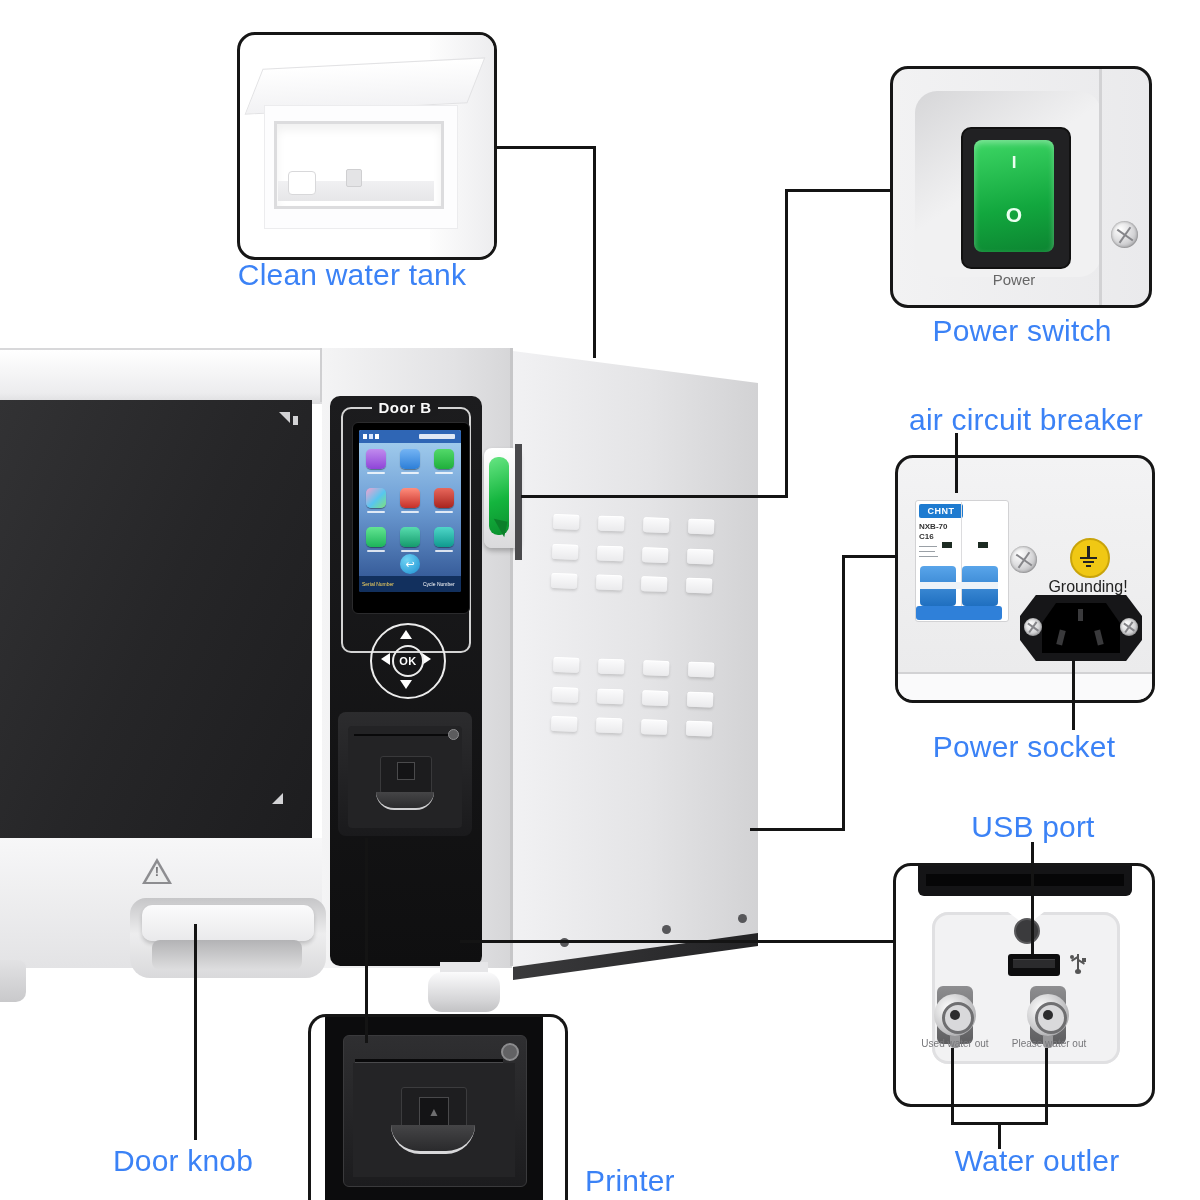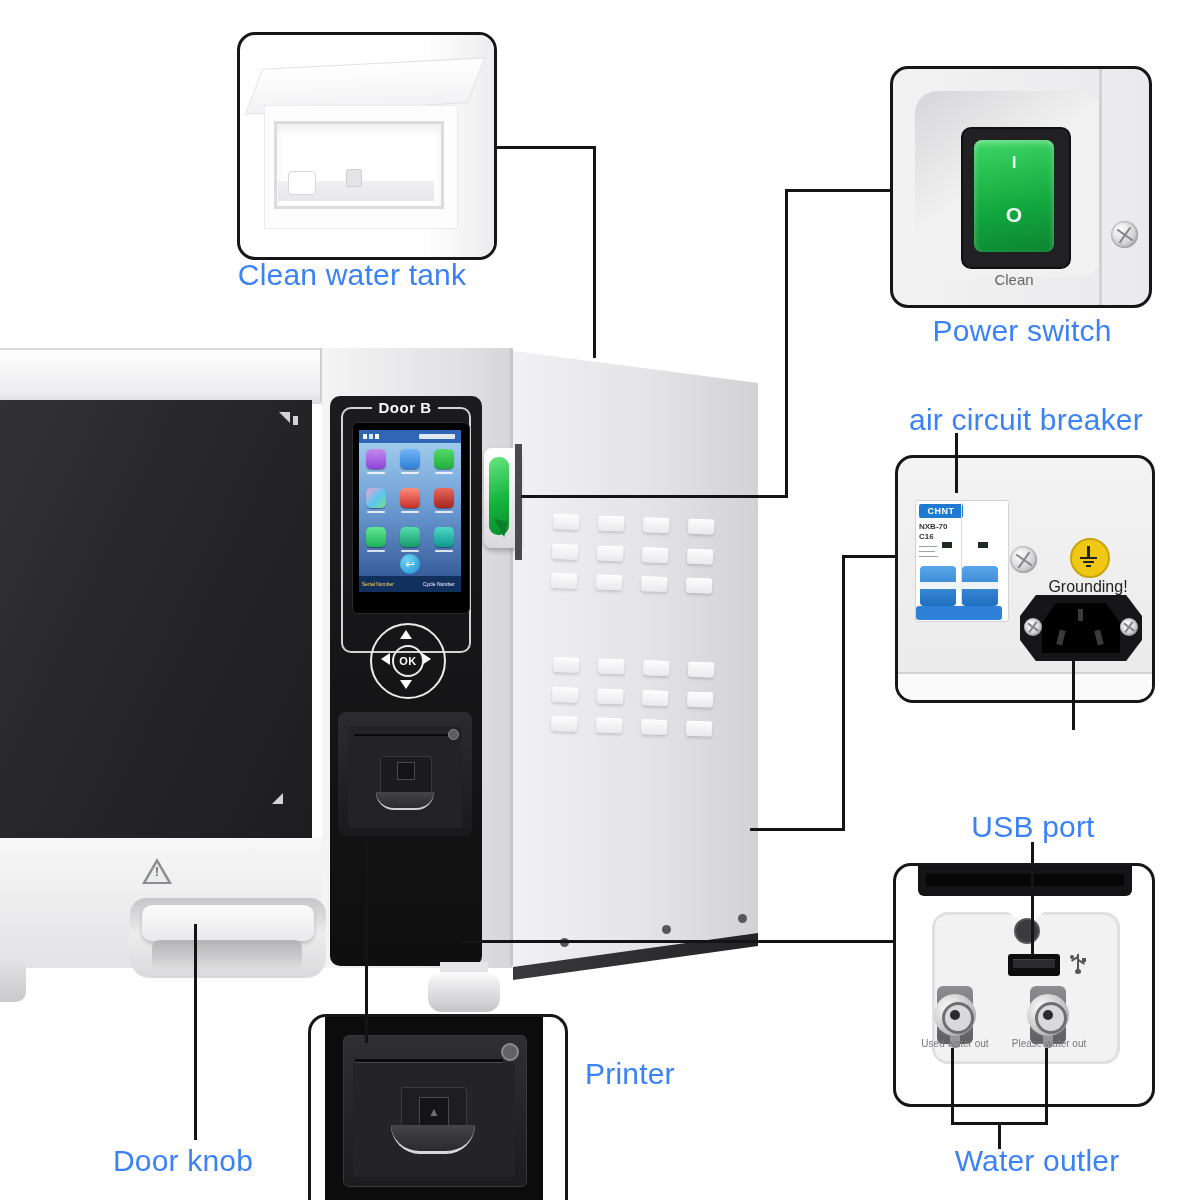--- a/index.html
+++ b/index.html
@@ -207,21 +207,21 @@
   <div class="label" style="left:352px;top:258px;">Clean water tank</div>
 
   <div class="box" style="left:890px;top:66px;width:256px;height:236px;background:linear-gradient(90deg,#f2f2f3,#eaeaec);">
     <div class="abs" style="left:22px;top:22px;width:186px;height:186px;border-radius:22px;
                 background:linear-gradient(145deg,#d6d6d8,#f1f1f2 45%);"></div>
     <div class="abs" style="left:68px;top:58px;width:106px;height:138px;background:#212123;border-radius:10px;border:2px solid #111;"></div>
     <div class="abs" style="left:81px;top:71px;width:80px;height:112px;border-radius:8px;
                 background:linear-gradient(170deg,#3ed765,#12a73e 60%,#0c8431);box-shadow:inset 0 3px 6px rgba(255,255,255,.35);"></div>
     <div class="abs" style="left:114px;top:84px;width:14px;text-align:center;color:#eafff0;font-size:17px;font-weight:bold;">I</div>
     <div class="abs" style="left:110px;top:134px;width:22px;text-align:center;color:#eafff0;font-size:21px;font-weight:bold;">O</div>
-    <div class="abs" style="left:68px;top:202px;width:106px;text-align:center;font-size:15px;color:#666;">Clean</div>
+    <div class="abs" style="left:68px;top:202px;width:106px;text-align:center;font-size:15px;color:#666;">Power</div>
     <div class="abs" style="left:206px;top:0;width:3px;height:236px;background:#d2d2d4;"></div>
     <div class="screw" style="left:218px;top:152px;width:27px;height:27px;"></div>
   </div>
   <div class="label" style="left:1026px;top:403px;">air circuit breaker</div>
 
   <div class="label" style="left:1022px;top:314px;">Power switch</div>
   <div class="box" style="left:895px;top:455px;width:254px;height:242px;background:linear-gradient(180deg,#f3f3f4,#eaeaeb);">
     <div class="abs" style="left:0;top:214px;width:254px;height:28px;background:#fafafb;border-top:2px solid #d2d2d4;"></div>
 
     <div class="abs" style="left:17px;top:42px;width:92px;height:120px;background:#fff;border:1px solid #d2d2d4;border-radius:3px;"></div>
@@ -251,20 +251,21 @@
     <div class="abs" style="left:122px;top:137px;width:122px;height:66px;background:#161618;
                 clip-path:polygon(13% 0,87% 0,100% 32%,100% 68%,87% 100%,13% 100%,0 68%,0 32%);"></div>
     <div class="abs" style="left:144px;top:145px;width:78px;height:50px;background:#000;
                 clip-path:polygon(18% 0,82% 0,100% 40%,100% 100%,0 100%,0 40%);"></div>
     <div class="abs" style="left:180px;top:151px;width:5px;height:12px;background:#3a3a3c;"></div>
     <div class="abs" style="left:160px;top:172px;width:6px;height:15px;background:#3a3a3c;transform:rotate(14deg);"></div>
     <div class="abs" style="left:198px;top:172px;width:6px;height:15px;background:#3a3a3c;transform:rotate(-14deg);"></div>
     <div class="screw" style="left:126px;top:160px;width:18px;height:18px;"></div>
     <div class="screw" style="left:222px;top:160px;width:18px;height:18px;"></div>
   </div>
+  <div class="label" style="left:1024px;top:730px;">Power socket</div>
 
   <div class="label" style="left:1033px;top:810px;">USB port</div>
   <div class="box" style="left:893px;top:863px;width:256px;height:238px;">
     <div class="abs" style="left:22px;top:0;width:214px;height:30px;background:#141416;border-radius:0 0 6px 6px;"></div>
     <div class="abs" style="left:30px;top:8px;width:198px;height:12px;background:#060607;"></div>
     <div class="abs" style="left:36px;top:46px;width:188px;height:152px;border-radius:16px;background:#f2f2f3;
                 box-shadow:inset 0 0 0 3px #e0e0e2;"></div>
     <div class="tri" style="left:112px;top:46px;border-left:18px solid transparent;border-right:18px solid transparent;border-top:14px solid #ffffff;"></div>
     <div class="abs" style="left:118px;top:52px;width:22px;height:22px;border-radius:50%;background:#3b3b3d;border:2px solid #59595b;"></div>
     <div class="abs" style="left:112px;top:88px;width:52px;height:22px;background:#0d0d0e;border-radius:3px;"></div>
@@ -303,17 +304,17 @@
                 background:linear-gradient(180deg,#2f2f31,#1c1c1e);"></div>
     <div class="abs" style="left:190px;top:26px;width:14px;height:14px;border-radius:50%;background:#626264;border:2px solid #8c8c8e;"></div>
     <div class="abs" style="left:44px;top:42px;width:148px;height:3px;background:#09090a;border-bottom:1px solid #4a4a4c;"></div>
     <div class="abs" style="left:42px;top:46px;width:162px;height:114px;background:#242426;"></div>
     <div class="abs" style="left:90px;top:70px;width:64px;height:54px;background:#1e1e20;border:1px solid #3c3c3e;border-radius:3px;"></div>
     <div class="abs" style="left:108px;top:80px;width:28px;height:28px;background:#141416;border:1px solid #49494b;
                 color:#6e6e70;font-size:12px;font-weight:bold;text-align:center;line-height:28px;">▲</div>
     <div class="abs" style="left:80px;top:108px;width:84px;height:26px;border-radius:0 0 42px 42px;
                 background:linear-gradient(180deg,#454547,#2a2a2c);border-bottom:3px solid #d8d8da;"></div>
   </div>
-  <div class="label noc" style="left:585px;top:1057px;">Printer</div>
+  <div class="label noc" style="left:585px;top:1164px;">Printer</div>
 
   <div class="label" style="left:183px;top:1144px;">Door knob</div>
 
 </div>
 
 </body></html>

